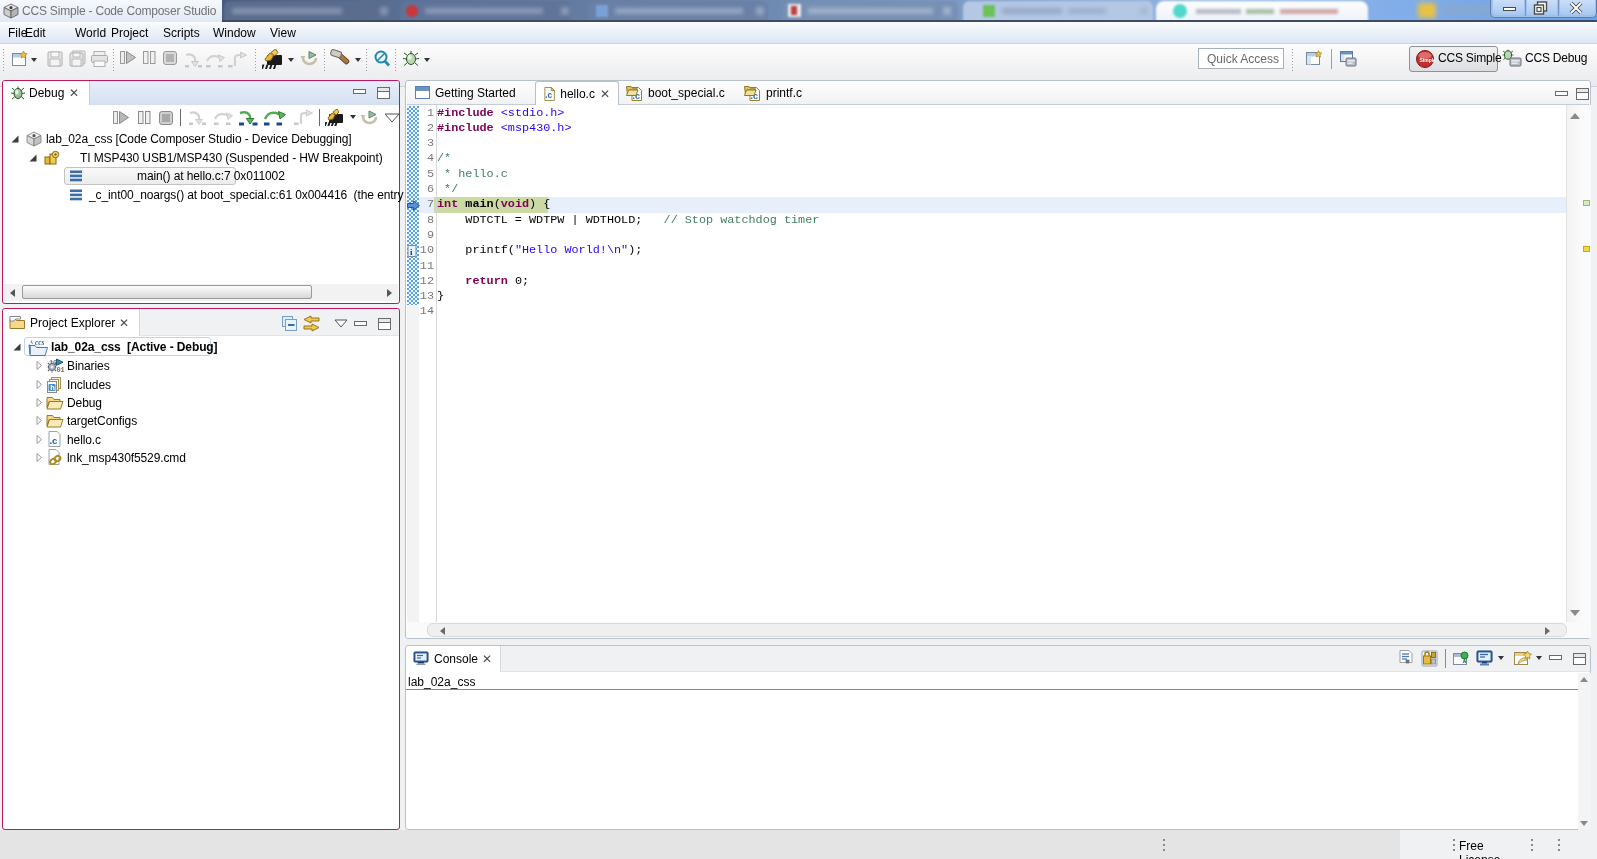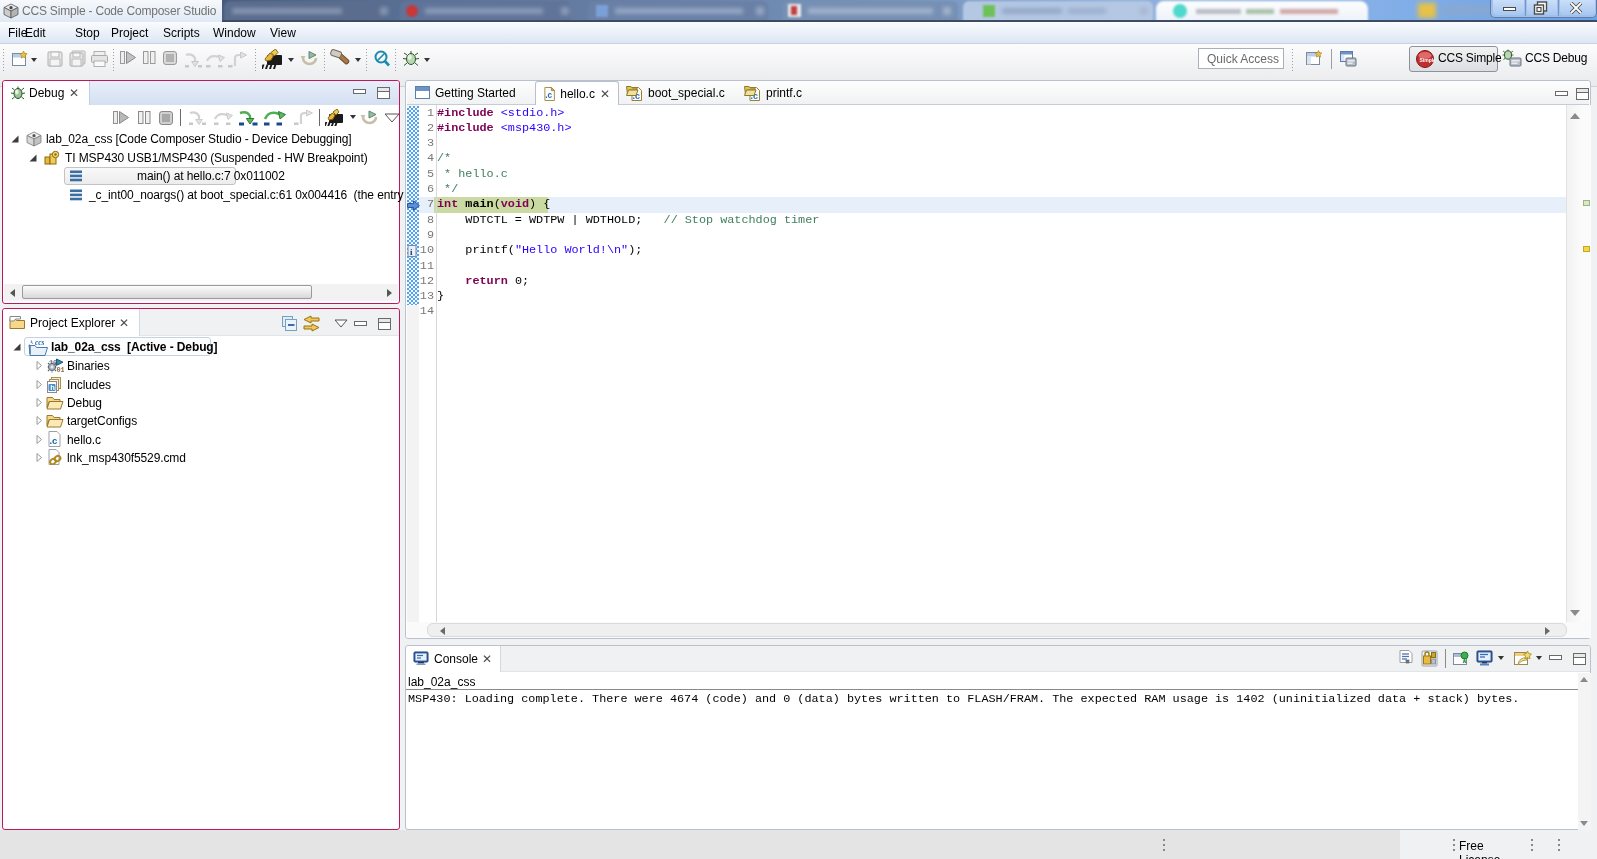--- a/index.html
+++ b/index.html
@@ -97,21 +97,21 @@
     </svg>
   <svg class="abs" style="left:78px;top:2px" width="14" height="12" viewBox="0 0 14 12">
       <path d="M2 1 L12 11 M12 1 L2 11" stroke="#4a4a4a" stroke-width="3.6"></path>
       <path d="M2 1 L12 11 M12 1 L2 11" stroke="#ffffff" stroke-width="1.8"></path>
     </svg>
 </div>
 
 <div class="abs" id="menubar">
   <span class="menuitem" style="left:8px">File</span>
   <span class="menuitem" style="left:25px">Edit</span>
-  <span class="menuitem" style="left:75px">Stop</span>
+  <span class="menuitem" style="left:75px">World</span>
   <span class="menuitem" style="left:111px">Project</span>
   <span class="menuitem" style="left:163px">Scripts</span>
   <span class="menuitem" style="left:213px">Window</span>
   <span class="menuitem" style="left:270px">View</span>
 </div>
 
 <div class="abs" id="toolbar">
   <div class="tsep" style="left:3px;"></div>
   <svg class="ticon" style="left:11px" width="18" height="18" viewBox="0 0 18 18">
       <rect x="1.5" y="3.5" width="13" height="12" fill="#fff" stroke="#7a8aa0"></rect>
@@ -364,21 +364,21 @@
     <div class="trow" style="left:0;top:67.5px;width:396px;">
       <svg style="margin-left:26px" width="8" height="8" viewBox="0 0 8 8">
           <path d="M7.5 0.5 L7.5 7.5 L0.5 7.5 z" fill="#3c3c3c"></path>
         </svg>
       <svg style="margin-left:7px" width="16" height="16" viewBox="0 0 16 16">
           <rect x="1" y="7" width="5" height="7" fill="#e8b93c" stroke="#8a6a10"></rect>
           <rect x="6" y="4" width="6" height="10" fill="#f0ca55" stroke="#8a6a10"></rect>
           <circle cx="11.5" cy="4.5" r="3.2" fill="#f5d878" stroke="#8a6a10"></circle>
           <circle cx="11.5" cy="4.5" r="1.2" fill="#8a6a10"></circle>
         </svg>
-      <span style="margin-left:5px">TI MSP430 USB1/MSP430 (Suspended - HW Breakpoint)</span>
+      <span style="margin-left:20px">TI MSP430 USB1/MSP430 (Suspended - HW Breakpoint)</span>
     </div>
     <div class="trow" style="left:0;top:86px;width:396px;">
       <div class="abs" style="left:61px;top:0px;width:172px;height:18px;background:linear-gradient(#f9f9f9,#ececec);border:1px solid #c3c3c3;border-radius:3px;box-sizing:border-box;"></div>
       <svg class="abs" style="left:66px;top:2px" width="14" height="14" viewBox="0 0 14 14">
           <g fill="#3b6ea5">
             <rect x="1" y="1.5" width="12" height="2.6"></rect>
             <rect x="1" y="5.6" width="12" height="2.6"></rect>
             <rect x="1" y="9.7" width="12" height="2.6"></rect>
           </g>
         </svg>
@@ -683,21 +683,20 @@
       <path d="M13.5 1 l1.2 2.6 2.8 0.4 -2 2 0.5 2.8 -2.5 -1.3 -2.5 1.3 0.5 -2.8 -2 -2 2.8 -0.4z" fill="#f5d878" stroke="#b09a30"></path>
     </svg>
   <div class="abs tarrow" style="left:1130px;top:10px;"></div>
   <div class="abs" style="left:1143px;top:9px;width:11px;height:3px;border:1px solid #6a6a6a;background:#fff;"></div>
   <div class="abs" style="left:1167px;top:7px;width:11px;height:10px;border:1px solid #6a6a6a;background:#fff;">
       <div style="height:3px;border-bottom:1px solid #6a6a6a;background:#e8e8e8;"></div>
     </div>
 
   <span class="abs" style="left:2px;top:29px;">lab_02a_css</span>
   <div class="abs" style="left:0px;top:43px;width:1172px;height:1px;background:#8a8a8a;"></div>
-  <div class="abs mono" style="left:2px;top:46px;font-size:11.8px;white-space:pre;">MSP430: Loading complete. There were 4674 (code) and 0 (data) bytes written to FLASH/FRAM. The expected RAM usage is 1402 (uninitialized data + stack) bytes.</div>
 
   <div class="abs" style="left:1172px;top:27px;width:13px;height:157px;background:#f4f4f4;">
     <div class="abs" style="left:2px;top:4px;width:0;height:0;border-left:4.5px solid transparent;border-right:4.5px solid transparent;border-bottom:5px solid #8a8a8a;"></div>
     <div class="abs" style="left:2px;bottom:4px;width:0;height:0;border-left:4.5px solid transparent;border-right:4.5px solid transparent;border-top:5px solid #8a8a8a;"></div>
   </div>
 </div>
 
 <div class="abs" id="statusbar">
     <span class="abs" style="left:1459px;top:9px;font-size:12px;">Free License</span>
 <div class="abs" style="left:1163px;top:9px;width:2px;height:14px;background-image:repeating-linear-gradient(#8a8a82 0 2px,transparent 2px 5px);"></div>

